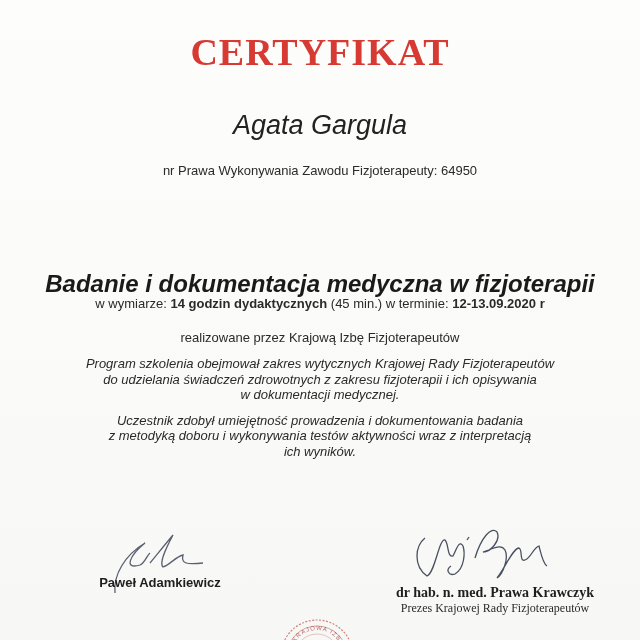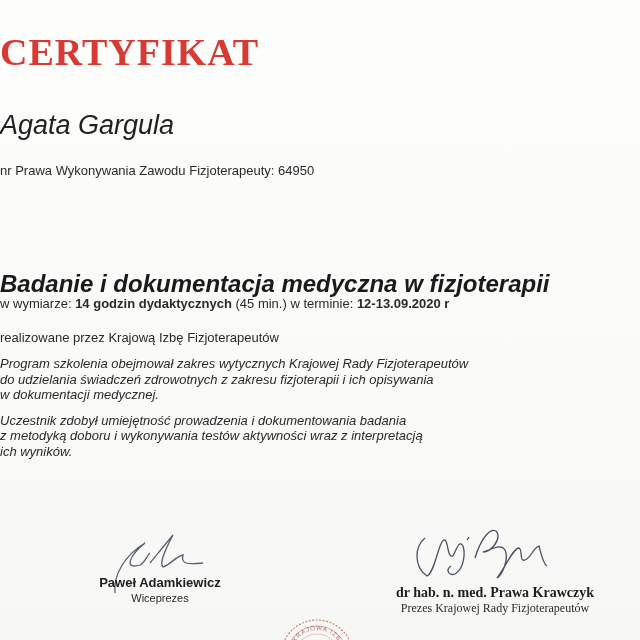--- a/index.html
+++ b/index.html
@@ -7,21 +7,21 @@
     body {
       background: #fbfbfa;
       font-family: "Liberation Sans", sans-serif;
       color: #1e1e1e;
       position: relative;
     }
     .page {
       position: absolute; left: 0; top: 0; width: 640px; height: 640px;
       background: linear-gradient(180deg, #fdfdfc 0%, #fafaf9 60%, #f7f7f6 100%);
     }
-    .abs { position: absolute; left: 0; width: 640px; text-align: left; }
+    .abs { position: absolute; left: 0; width: 640px; text-align: center; }
     .title {
       top: 30px;
       font-family: "Liberation Serif", serif;
       font-weight: bold;
       font-size: 38px;
       letter-spacing: 1px;
     }
     .name {
       top: 110px;
       font-family: "Liberation Sans", sans-serif;
@@ -98,21 +98,20 @@
     <p>ich wyników.</p>
   </div>
 
   <svg class="signature" style="left:85px; top:525px;" width="150" height="70" viewBox="0 0 150 70">
     <path d="M30 68 C 28 50, 40 30, 60 18 C 45 30, 38 45, 55 40 C 60 38, 62 30, 65 28" fill="none" stroke="#5a6070" stroke-width="1.3"></path>
     <path d="M65 38 C 70 32, 78 22, 88 10 C 80 25, 74 38, 78 42 C 85 40, 90 32, 98 30 C 96 38, 100 40, 118 38" fill="none" stroke="#5a6070" stroke-width="1.3"></path>
   </svg>
 
   <div class="sig-left">
     <div class="signer-name">Paweł Adamkiewicz</div>
-    <div class="signer-role">Wiceprezes</div>
   </div>
 
   <svg class="signature" style="left:405px; top:518px;" width="160" height="66" viewBox="0 0 160 66">
     <path d="M20 20 C 10 28, 8 48, 22 58 C 30 55, 34 20, 40 22 C 44 26, 42 40, 48 38 C 52 30, 54 22, 58 28 C 60 34, 60 50, 50 56 C 44 58, 40 52, 46 48" fill="none" stroke="#4a5060" stroke-width="1.3"></path>
     <path d="M62 22 l2 -3" fill="none" stroke="#4a5060" stroke-width="1.3"></path>
     <path d="M70 40 C 76 20, 86 8, 92 14 C 96 22, 86 34, 78 34 C 90 30, 96 26, 100 32 C 104 40, 98 56, 92 60 C 100 50, 108 30, 114 30 C 118 32, 114 44, 120 42 C 126 40, 128 30, 134 28 C 136 36, 138 46, 142 48" fill="none" stroke="#4a5060" stroke-width="1.3"></path>
   </svg>
 
   <div class="sig-right">
     <div class="signer-name-serif">dr hab. n. med. Prawa Krawczyk</div>

